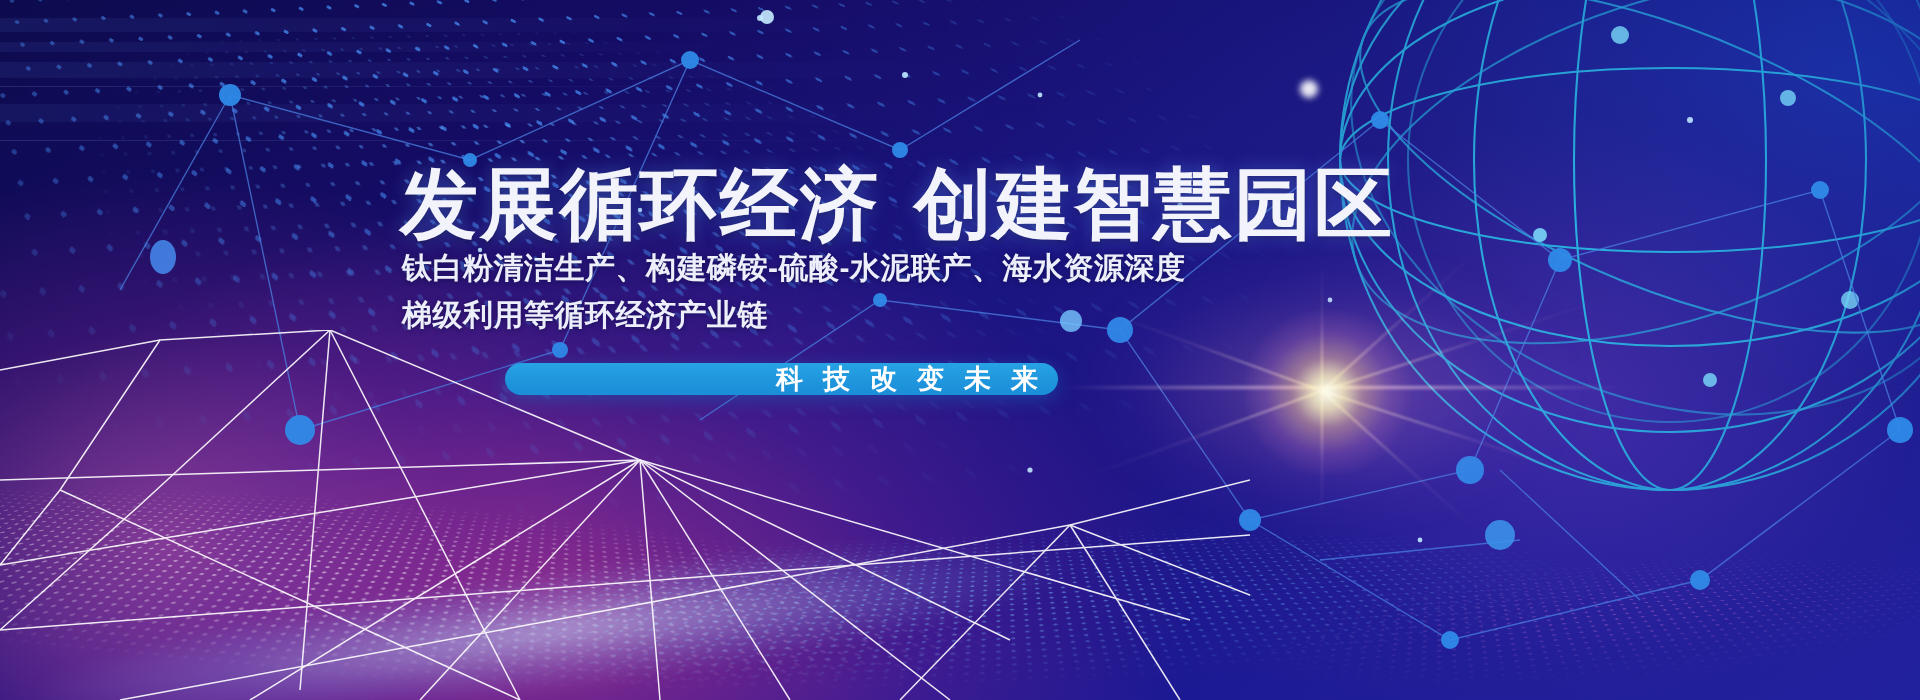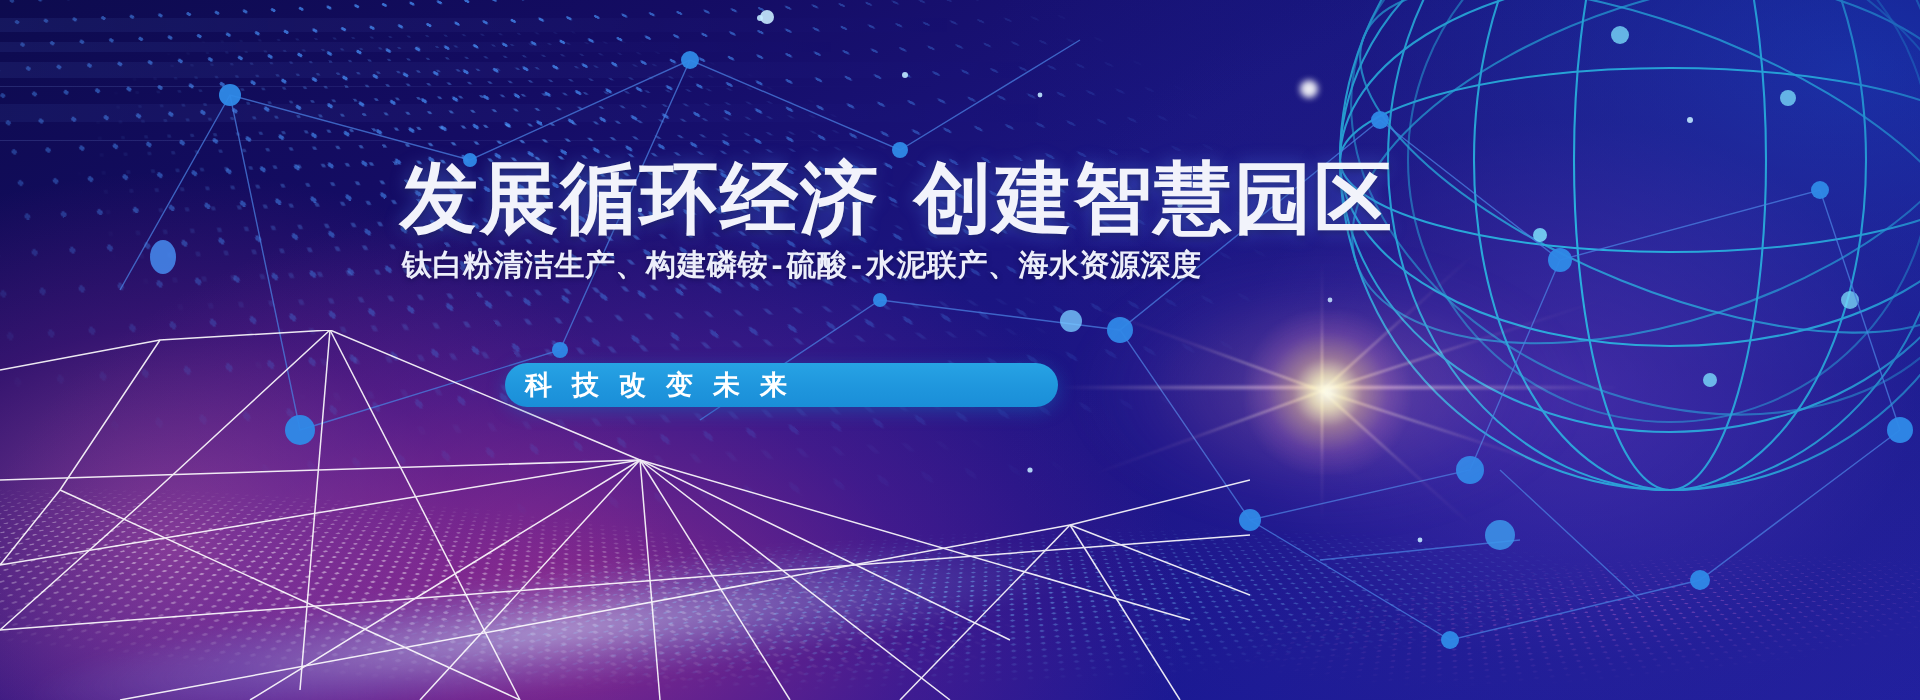--- a/index.html
+++ b/index.html
@@ -2,21 +2,21 @@
 <html><head>
 <meta charset="utf-8">
 <style>
   html,body{margin:0;padding:0;background:#0b0a3a;}
   *{box-sizing:border-box;}
 
   .banner{
     position:relative;
     width:1920px;height:700px;
     overflow:hidden;
-    font-family:Liberation Mono, monospace;
+    font-family:Liberation Sans, sans-serif;
     background:
       radial-gradient(ellipse 900px 620px at 30% 88%, rgba(226,60,150,0.55) 0%, rgba(150,40,160,0.30) 38%, rgba(60,30,130,0.0) 68%),
       radial-gradient(ellipse 700px 520px at 9% 78%, rgba(255,120,190,0.45) 0%, rgba(170,50,160,0.22) 42%, rgba(60,30,130,0) 72%),
       radial-gradient(ellipse 760px 600px at 82% 56%, rgba(120,70,200,0.42) 0%, rgba(60,40,150,0.18) 45%, rgba(20,20,110,0) 75%),
       radial-gradient(ellipse 1100px 700px at 96% 10%, rgba(22,70,190,0.55) 0%, rgba(17,30,130,0.25) 45%, rgba(10,12,80,0) 78%),
       linear-gradient(150deg,#0d0b4e 0%,#140c63 22%,#1b1580 45%,#1a1486 62%,#1b1a95 78%,#20209e 100%);
     padding-left: 39px;
   }
 
   
@@ -138,24 +138,24 @@
     font-size:30px;
     line-height:47px;
     font-weight:600;
     letter-spacing:.5px;
     text-shadow:0 1px 5px rgba(10,10,60,.6);
   }
   .subtitle div{white-space:nowrap;}
 
   .cta{
     position:absolute;left:505px;top:363px;
-    width:553px;height:44px;
+    width:553px;height:32px;
     background:linear-gradient(180deg,#27a3e4 0%,#1f96dd 55%,#1a8ed8 100%);
     border-radius:22px;
-    display:flex;align-items:center;justify-content:flex-start;
+    display:flex;align-items:center;justify-content:flex-end;
     box-shadow:0 4px 18px rgba(20,110,190,.45);
   }
   .cta span{
     color:#ffffff;
     font-size:27px;
     font-weight:600;
     letter-spacing:20px;
     text-indent:20px;
     white-space:nowrap;
   }
@@ -307,20 +307,21 @@
   <div class="blob" style="left:760px;top:10px;width:14px;height:14px;background:rgba(200,235,255,.9);"></div>
 
   <div class="content">
 
     <div class="headline">
       <span>发展循环经济</span><span class="gap"></span><span>创建智慧园区</span>
     </div>
 
     <div class="subtitle">
       <div>钛白粉清洁生产、构建磷铵-硫酸-水泥联产、海水资源深度</div>
+      <div>梯级利用等循环经济产业链</div>
     </div>
 
     <div class="cta">
       <span>科技改变未来</span>
     </div>
 
   </div>
 </div>
 
 </body></html>

